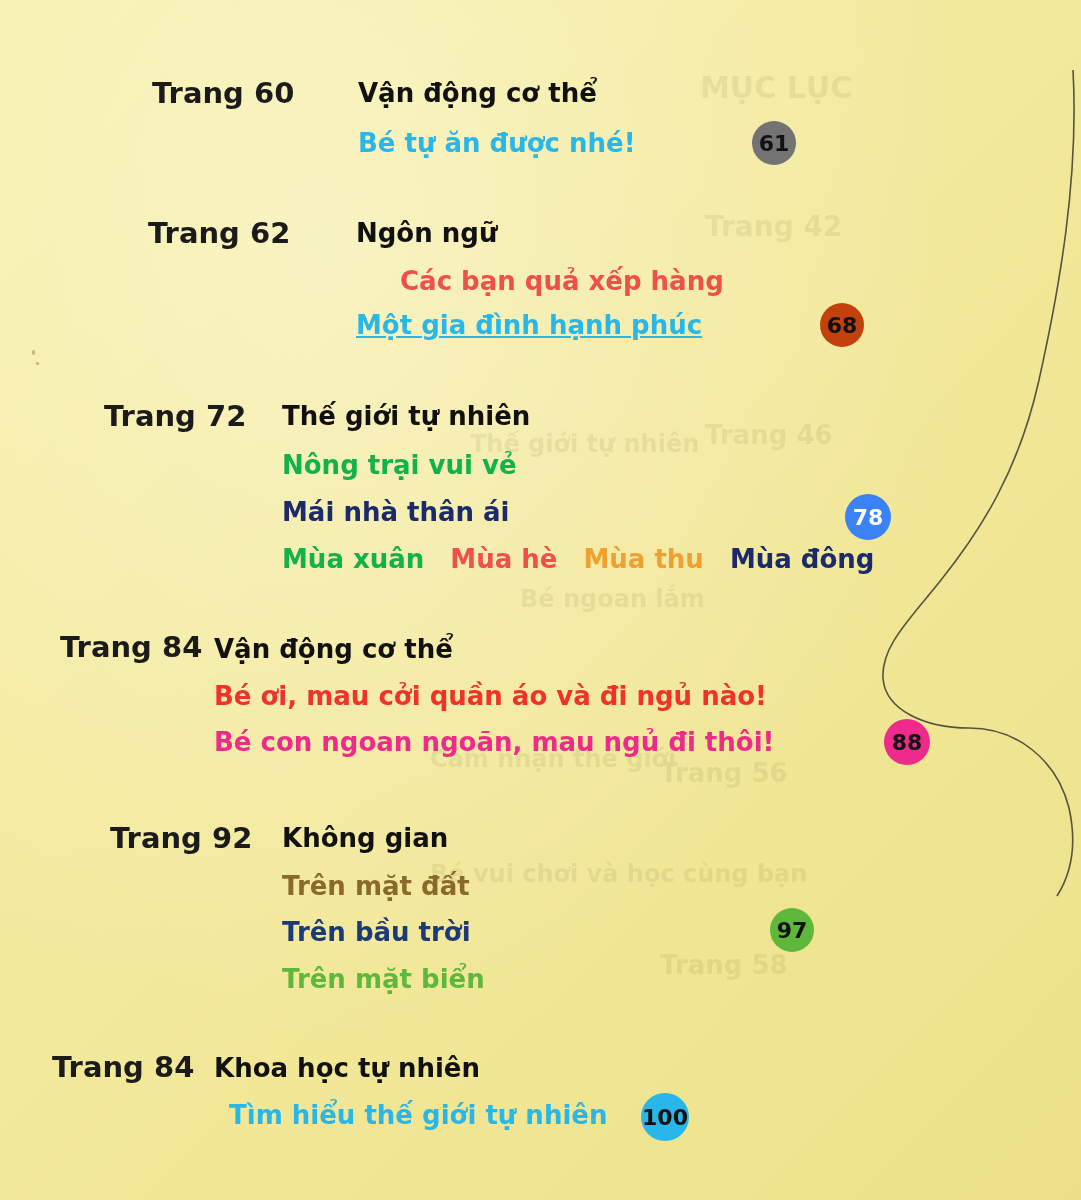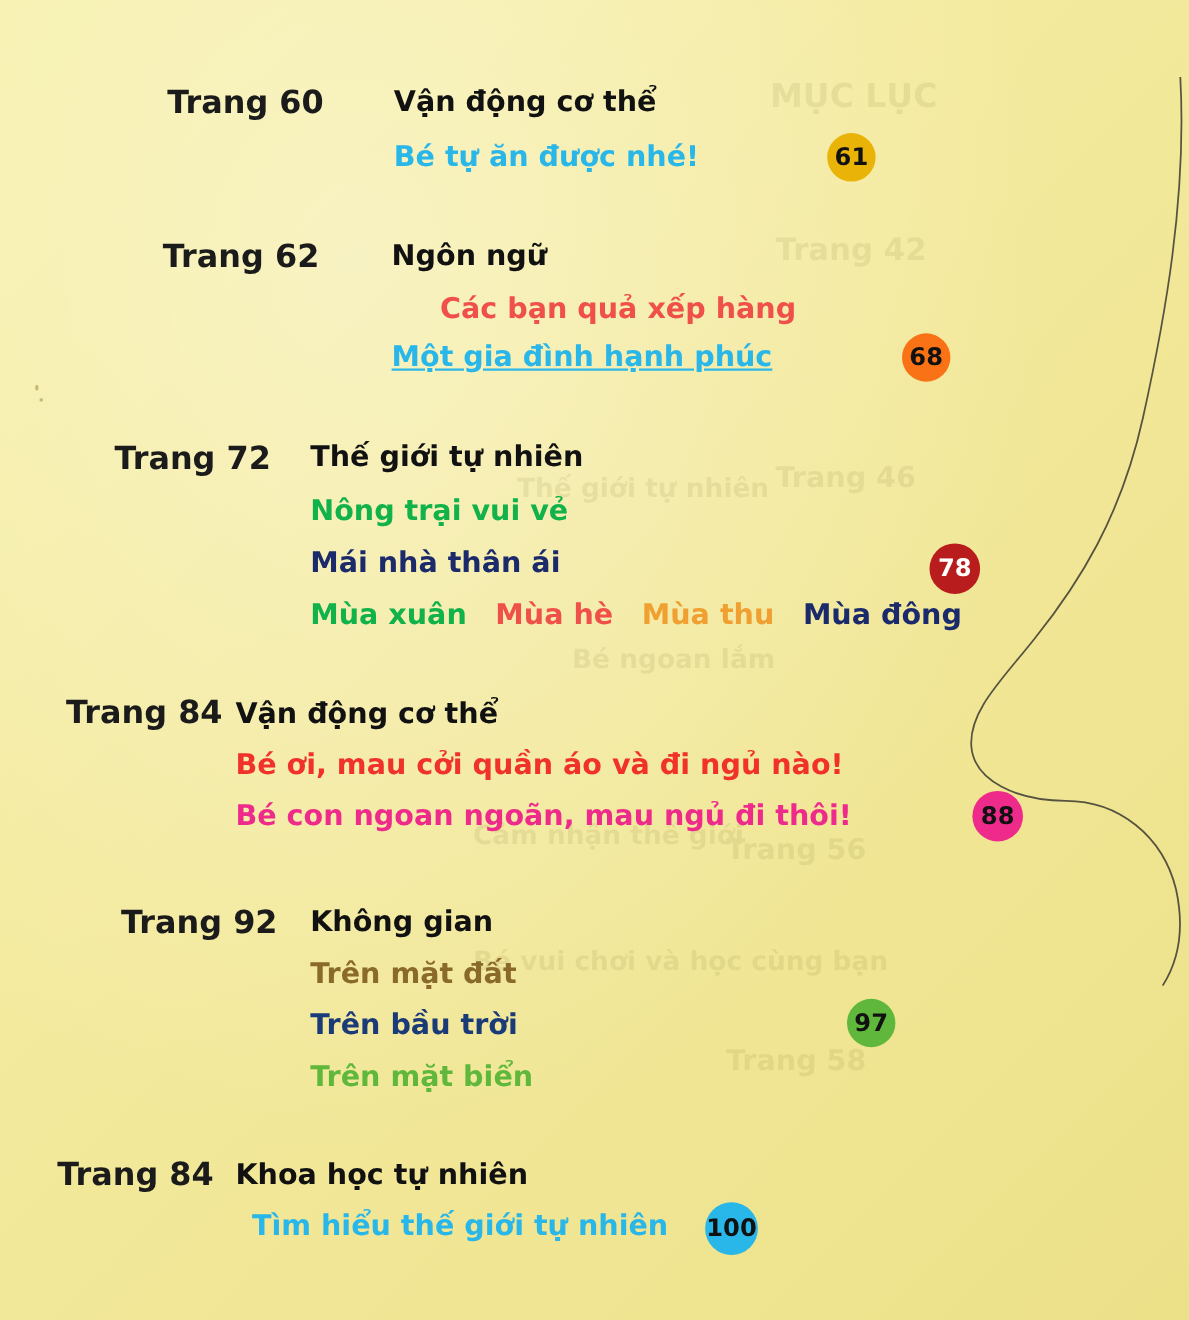--- a/index.html
+++ b/index.html
@@ -115,40 +115,40 @@
 
 <div class="speck" style="top:350px; left:32px;"></div>
 <div class="speck" style="top:362px; left:36px; height:3px;"></div>
 
 <div class="content">
 
   <div class="entry">
     <div class="page-label" style="top:76px; left:152px; font-size:29px;">Trang 60</div>
     <div class="line" style="top:78px; left:358px; font-size:26px; color:#111111;">Vận động cơ thể</div>
     <div class="line" style="top:128px; left:358px; font-size:26px; color:#29b6e8;">Bé tự ăn được nhé!</div>
-    <div class="badge" style="top:121px; left:752px; width:44px; height:44px; font-size:22px; background:#eab308; color:#111111;">61</div>
+    <div class="badge" style="top:121px; left:752px; width:44px; height:44px; font-size:22px; background:#737373; color:#111111;">61</div>
   </div>
 
   <div class="entry">
     <div class="page-label" style="top:216px; left:148px; font-size:29px;">Trang 62</div>
     <div class="line" style="top:218px; left:356px; font-size:26px; color:#111111;">Ngôn ngữ</div>
     <div class="line" style="top:266px; left:356px; font-size:26px; color:#f0504a;margin-left:44px;">Các bạn quả xếp hàng</div>
     <div class="line" style="top:310px; left:356px; font-size:26px; color:#29b6e8;text-decoration:underline;">Một gia đình hạnh phúc</div>
-    <div class="badge" style="top:303px; left:820px; width:44px; height:44px; font-size:22px; background:#f97316; color:#111111;">68</div>
+    <div class="badge" style="top:303px; left:820px; width:44px; height:44px; font-size:22px; background:#c2410c; color:#111111;">68</div>
   </div>
 
   <div class="entry">
     <div class="page-label" style="top:399px; left:104px; font-size:29px;">Trang 72</div>
     <div class="line" style="top:401px; left:282px; font-size:26px; color:#111111;">Thế giới tự nhiên</div>
     <div class="line" style="top:450px; left:282px; font-size:26px; color:#12b24b;">Nông trại vui vẻ</div>
     <div class="line" style="top:497px; left:282px; font-size:26px; color:#1b2a6b;">Mái nhà thân ái</div>
     <div class="seasons" style="top:544px; left:282px; font-size:26px;text-align:center;">
       <span style="color:#12b24b;">Mùa xuân</span><span style="color:#f0504a;">Mùa hè</span><span style="color:#f0a030;">Mùa thu</span><span style="color:#1b2a6b; margin-right:0;">Mùa đông</span>
     </div>
-    <div class="badge" style="top:494px; left:845px; width:46px; height:46px; font-size:22px; background:#b91c1c; color:#ffffff;">78</div>
+    <div class="badge" style="top:494px; left:845px; width:46px; height:46px; font-size:22px; background:#3b82f6; color:#ffffff;">78</div>
   </div>
 
   <div class="entry">
     <div class="page-label" style="top:630px; left:60px; font-size:29px;">Trang 84</div>
     <div class="line" style="top:634px; left:214px; font-size:26px; color:#111111;">Vận động cơ thể</div>
     <div class="line" style="top:681px; left:214px; font-size:26px; color:#f0322a;">Bé ơi, mau cởi quần áo và đi ngủ nào!</div>
     <div class="line" style="top:727px; left:214px; font-size:26px; color:#ee2a8a;">Bé con ngoan ngoãn, mau ngủ đi thôi!</div>
     <div class="badge" style="top:719px; left:884px; width:46px; height:46px; font-size:22px; background:#ee2a8a; color:#111111;text-align:right;">88</div>
   </div>
 

